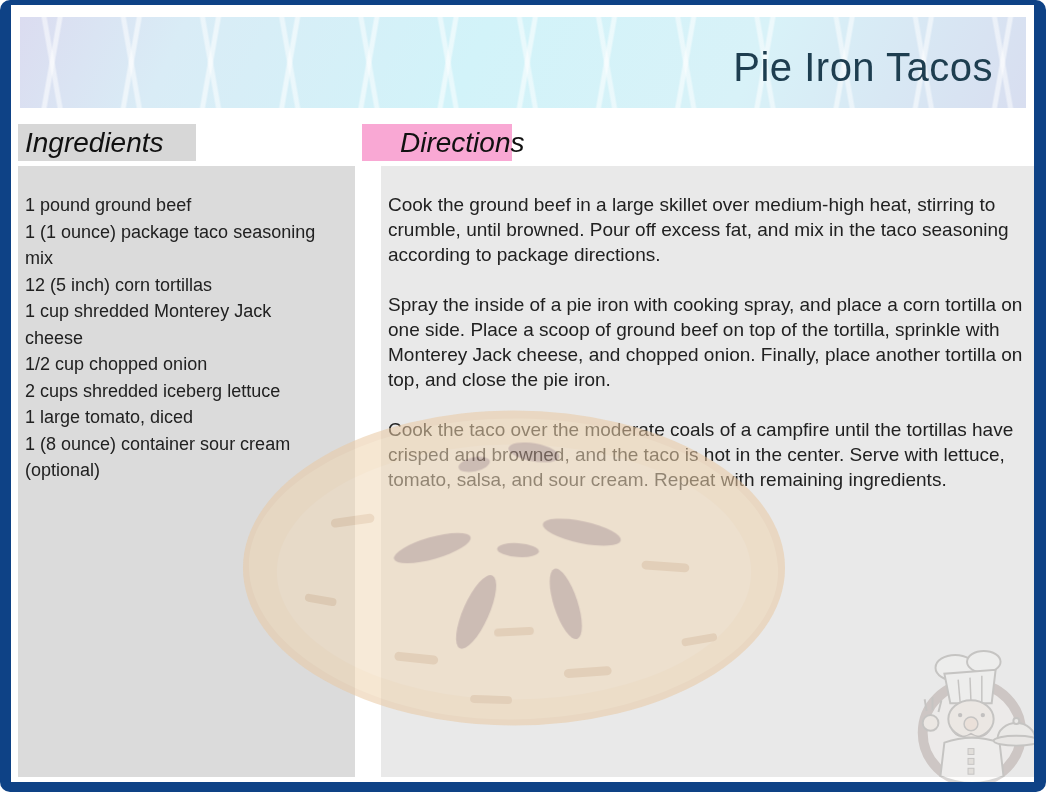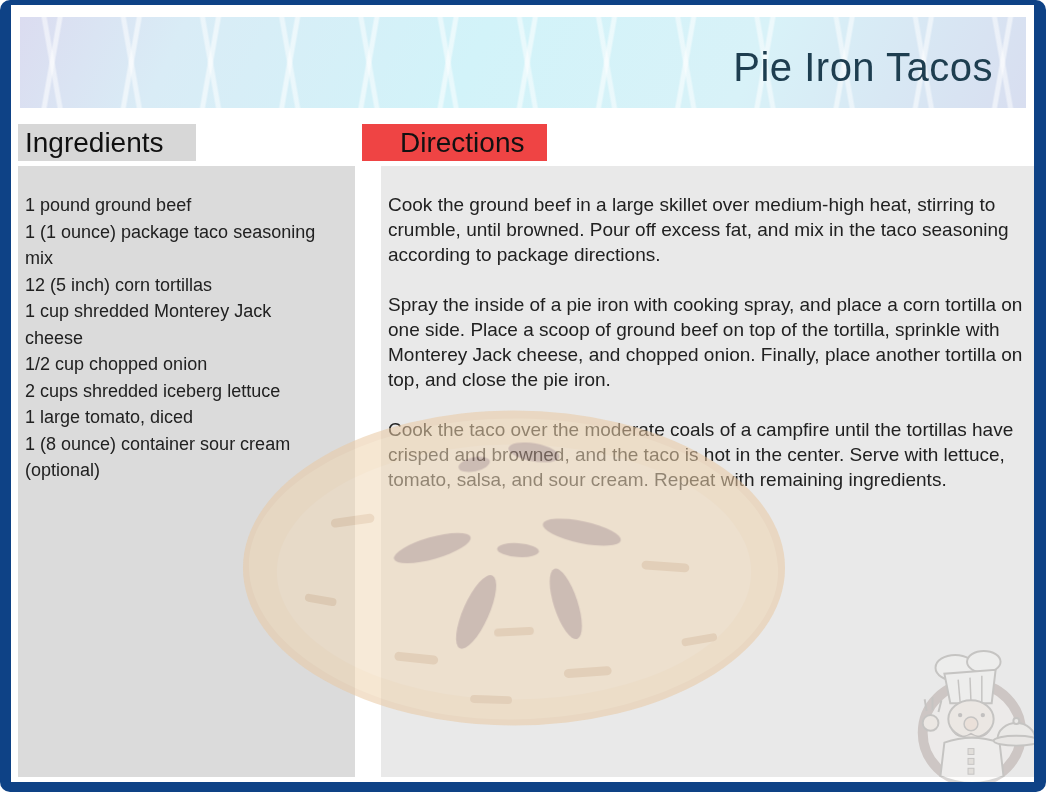--- a/index.html
+++ b/index.html
@@ -24,24 +24,24 @@
     padding-right:26px;box-sizing:border-box;
   }
   .title{
     margin:7px;padding-top:10px;
     font-size:40px;font-weight:400;letter-spacing:0.5px;
     color:#1e3e50;
   }
   .col-heading{
     position:absolute;top:124px;height:37px;z-index:2;
     font-size:28px;color:#111;line-height:37px;
-    padding-left:7px;box-sizing:border-box;
+    padding-left:7px;box-sizing:border-box;font-style:italic;
   }
   .ing-heading{left:18px;width:178px;background:#d7d7d7;}
-  .dir-heading{left:362px;width:185px;background:#ef4444;padding-left:38px;}
+  .dir-heading{left:362px;width:150px;background:#f9a8d4;padding-left:38px;}
   .panel{position:absolute;top:166px;height:611px;z-index:2;box-sizing:border-box;}
   .ing-panel{left:18px;width:337px;background:#dbdbdb;padding:26px 24px 0 7px;}
   .dir-panel{left:362px;width:656px;background:#e9e9e9;padding:26px 10px 0 7px;margin-left:19px;}
   .ing-item{font-size:18px;line-height:26.5px;color:#212121;}
   .dir-par{font-size:19px;line-height:25px;color:#212121;margin:0 0 25px 0;}
   .pie{position:absolute;left:235px;top:400px;width:558px;height:332px;z-index:5;opacity:0.55;pointer-events:none;}
   .chef{position:absolute;left:901px;top:646px;width:138px;height:146px;z-index:6;opacity:0.22;pointer-events:none;}
 </style>
 </head>
 <body>

